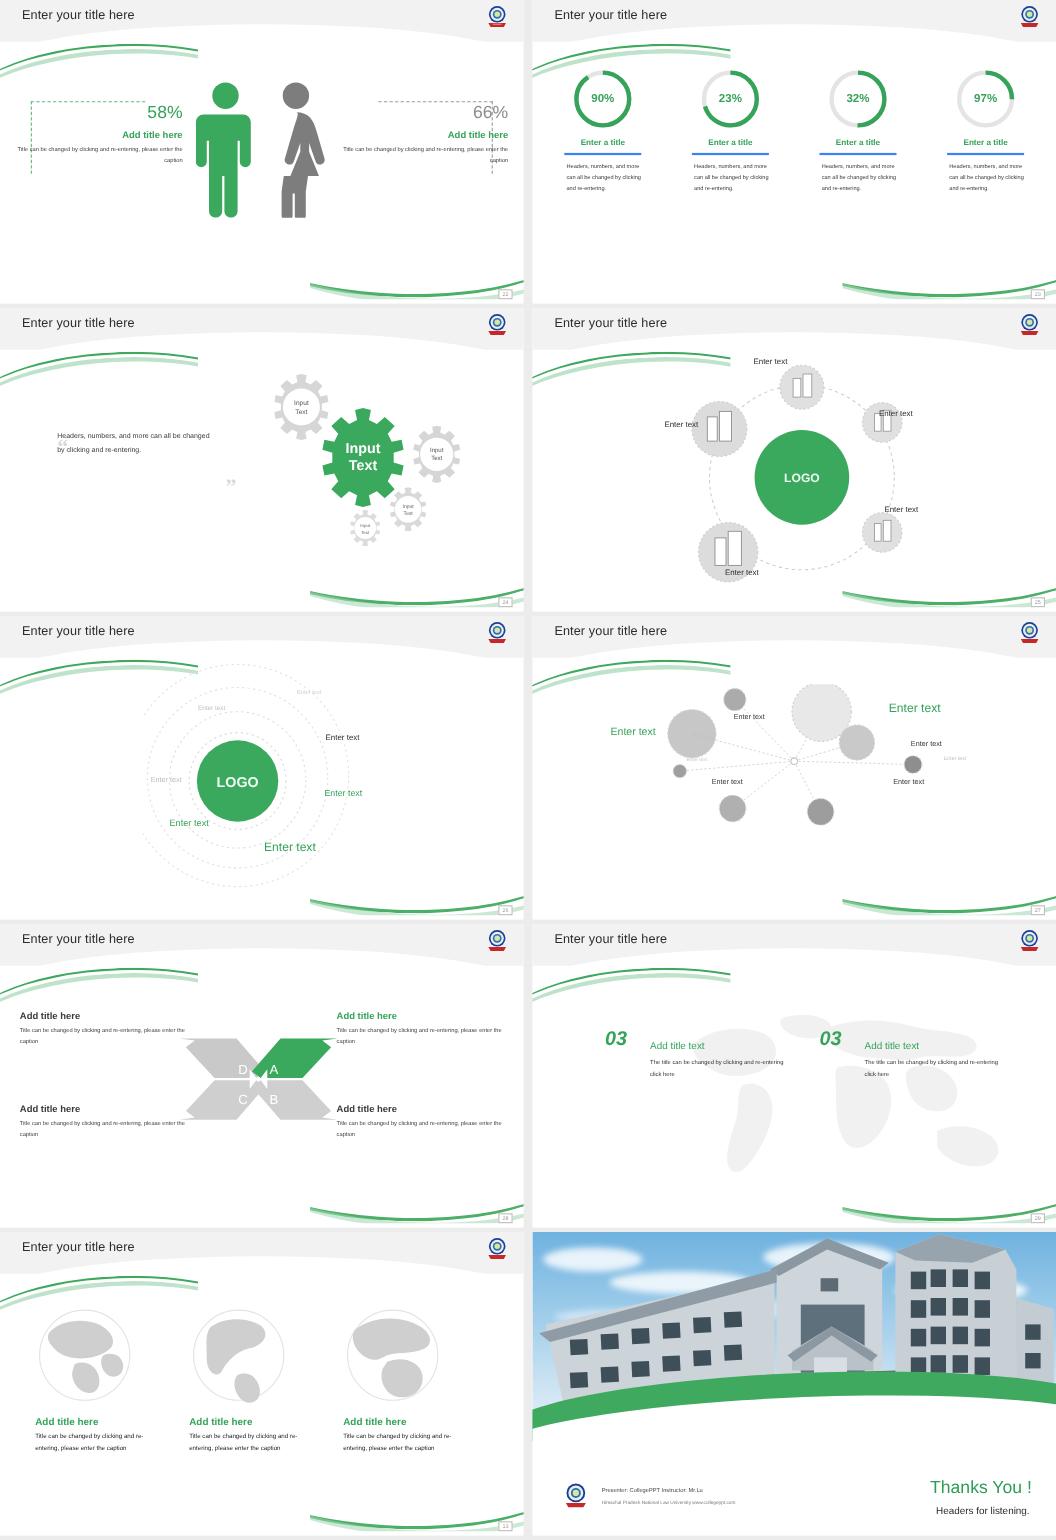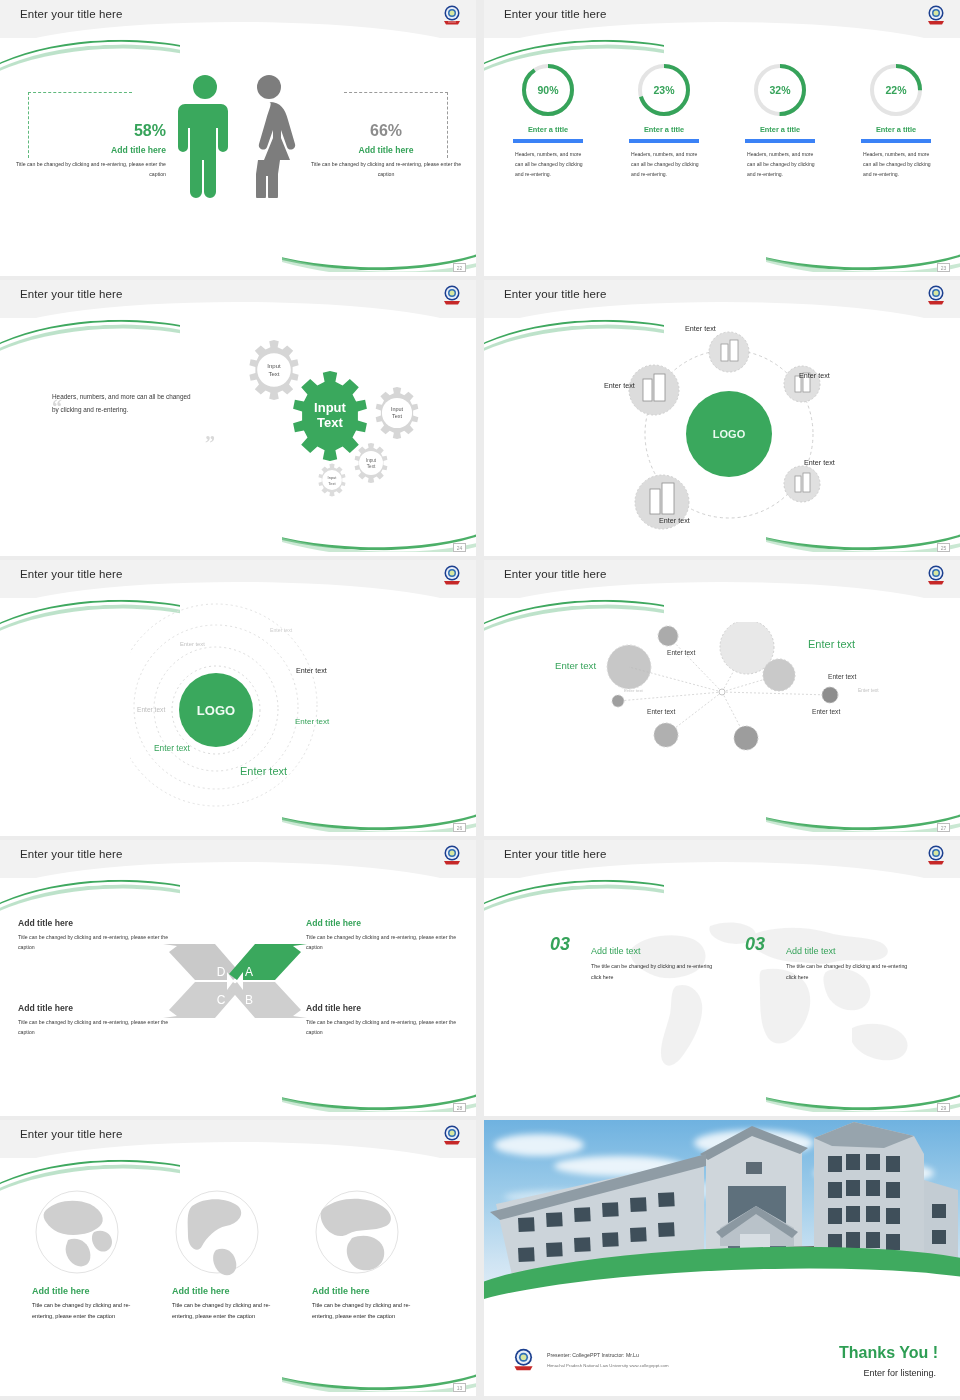--- a/index.html
+++ b/index.html
@@ -88,38 +88,38 @@
   }
   .green { color: #36a35a; }
   .gray  { color: #8c8c8c; }
 
   
   .s1-wrap { position: absolute; left: 0; top: 52px; width: 100%; height: 200px; }
   .s1-figs { position: absolute; left: 50%; top: 20px; transform: translateX(-50%);
              display: flex; gap: 8px; align-items: flex-end; }
   .s1-col { position: absolute; top: 42px; width: 152px; }
   .s1-left { left: 14px; text-align: right; }
-  .s1-right { right: 14px; text-align: center; }
-  .s1-pct { font-size: 16px; font-weight: bold; margin-top: 28px; }
+  .s1-right { right: 14px; text-align: right; }
+  .s1-pct { font-size: 16px; font-weight: normal; }
   .s1-sub { font-size: 8.6px; font-weight: bold; color: #36a35a; margin-top: 5px; }
   .s1-desc { font-size: 5.2px; color: #3a3a3a; line-height: 1.85; margin-top: 5px; }
   .brk { position: absolute; top: 40px; width: 104px; height: 66px; }
   .brk.l { left: 28px; border-left: 1px dashed #5fb97c; border-top: 1px dashed #5fb97c; }
   .brk.r { right: 28px; border-right: 1px dashed #9a9a9a; border-top: 1px dashed #9a9a9a; }
 
   
   .s2-row { position: absolute; left: 0; top: 62px; width: 100%;
             display: flex; justify-content: center; gap: 46px; }
   .s2-item { width: 70px; text-align: center; }
   .s2-ring { position: relative; width: 56px; height: 56px; margin: 0 auto; }
   .s2-ring svg { display:block; }
   .s2-ringtxt { position: absolute; inset: 0; display: flex; align-items: center;
                 justify-content: center; font-size: 10.5px; font-weight: bold; color: #36a35a; }
   .s2-title { font-size: 7.4px; font-weight: bold; color: #36a35a; margin-top: 7px;
-              padding-bottom: 5px; border-bottom: 4px solid #3b82f6; }
+              padding-bottom: 5px; border-bottom: 2px solid #3b82f6; }
   .s2-desc { font-size: 5.1px; color: #3b3b3b; line-height: 2.0; margin-top: 6px; text-align: left; padding-left: 2px; }
 
   
   .s3-quote { position: absolute; left: 52px; top: 110px; width: 140px;
               font-size: 6.4px; color: #3a3a3a; line-height: 2.1; }
   .mark { font-size: 20px; color: #d9d9d9; font-weight: bold; font-family: "Liberation Serif", serif; }
 
   
   .s7-col { position: absolute; width: 152px; }
   .s7-h { font-size: 8.6px; font-weight: bold; }
@@ -145,21 +145,21 @@
     position: absolute; left: -30px; top: 128px; width: 560px; height: 120px;
     background: #3faa5f; border-radius: 50% 50% 0 0 / 44px 44px 0 0;
     transform: rotate(-2.2deg);
   }
   .whitemask {
     position: absolute; left: -40px; top: 150px; width: 580px; height: 140px;
     background: #ffffff; border-radius: 50% 50% 0 0 / 40px 40px 0 0;
     transform: rotate(-2.2deg);
   }
   .thanks-big { position: absolute; right: 22px; bottom: 34px;
-                font-size: 16px; font-weight: bold; color: #2e9e54; }
+                font-size: 16px; font-weight: normal; color: #2e9e54; }
   .thanks-sm { position: absolute; right: 24px; bottom: 18px;
                font-size: 9px; color: #2b2b2b; }
   .pres-line1 { position: absolute; left: 63px; bottom: 38px; font-size: 5.2px; color: #454545; }
   .pres-line2 { position: absolute; left: 63px; bottom: 28px; font-size: 4.3px; color: #777; }
   .pres-logo { position: absolute; left: 28px; bottom: 24px; width: 23px; height: 25px; }
 </style>
 </head>
 <body>
 
 <div class="grid">
@@ -258,21 +258,21 @@
         </div>
         <div class="s2-title">Enter a title</div>
         <div class="s2-desc">Headers, numbers, and more can all be changed by clicking and re-entering.</div>
       </div>
       <div class="s2-item">
         <div class="s2-ring">
           <svg width="56" height="56" viewBox="0 0 56 56">
             <circle cx="28" cy="28" r="24" fill="none" stroke="#e4e4e4" stroke-width="4"></circle>
             <circle cx="28" cy="28" r="24" fill="none" stroke="#36a35a" stroke-width="4" stroke-dasharray="37.7 150.8" transform="rotate(-90 28 28)"></circle>
           </svg>
-          <div class="s2-ringtxt">22%</div>
+          <div class="s2-ringtxt">97%</div>
         </div>
         <div class="s2-title">Enter a title</div>
         <div class="s2-desc">Headers, numbers, and more can all be changed by clicking and re-entering.</div>
       </div>
     </div>
     <div class="pagenum">23</div>
   </div>
 
   <div class="slide">
     <div class="hdr">
@@ -687,16 +687,16 @@
     <svg class="pres-logo" viewBox="0 0 40 44">
       <circle cx="20" cy="18" r="15" fill="#1b3f8f"></circle>
         <circle cx="20" cy="18" r="12" fill="#e8eef8"></circle>
       <circle cx="20" cy="18" r="8" fill="#2f6fb5"></circle>
         <circle cx="20" cy="18" r="5" fill="#d8e6a0"></circle>
       <path d="M4 34h32l-4 7H8z" fill="#c62828"></path>
       </svg>
     <div class="pres-line1">Presenter: CollegePPT   Instructor: Mr.Lu</div>
     <div class="pres-line2">Himachal Pradesh National Law University    www.collegeppt.com</div>
     <div class="thanks-big">Thanks You !</div>
-    <div class="thanks-sm">Enter for listening.</div>
+    <div class="thanks-sm">Headers for listening.</div>
   </div>
 
 </div>
 
 </body></html>

